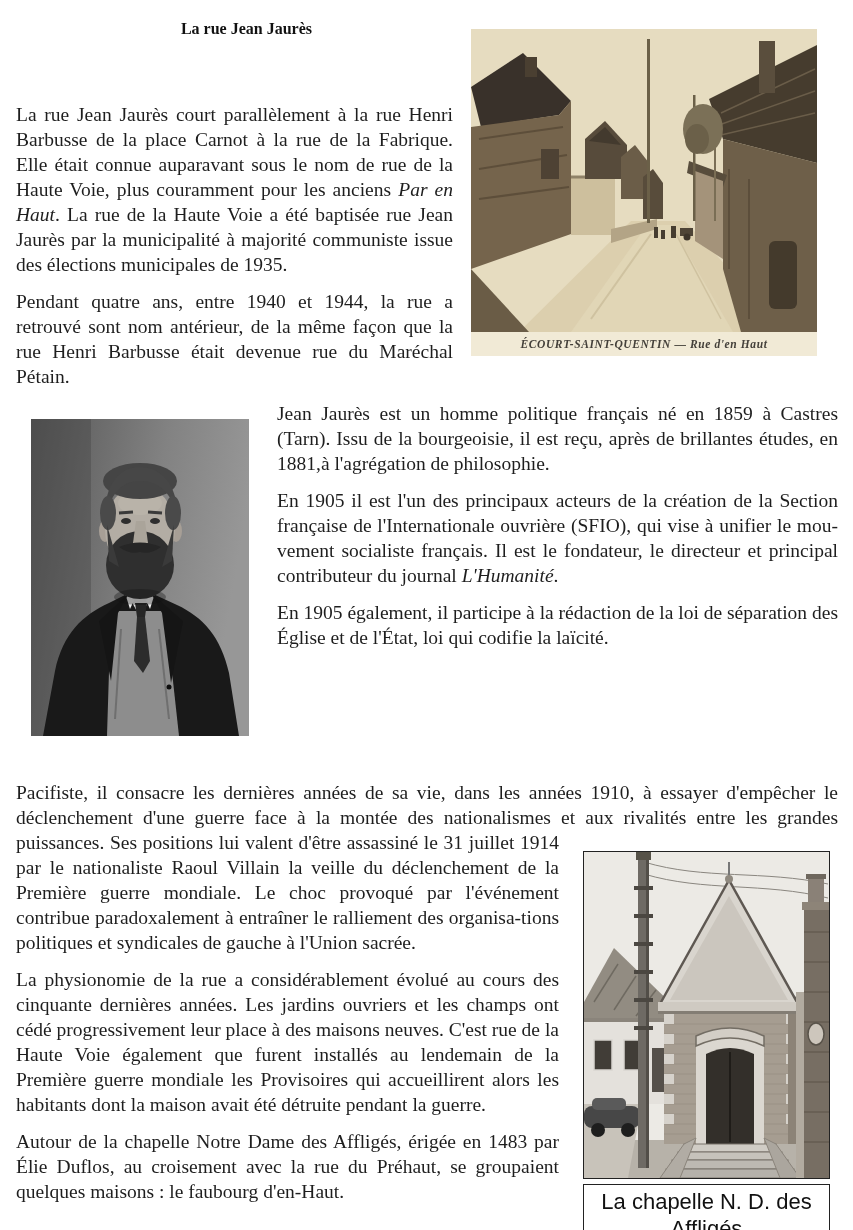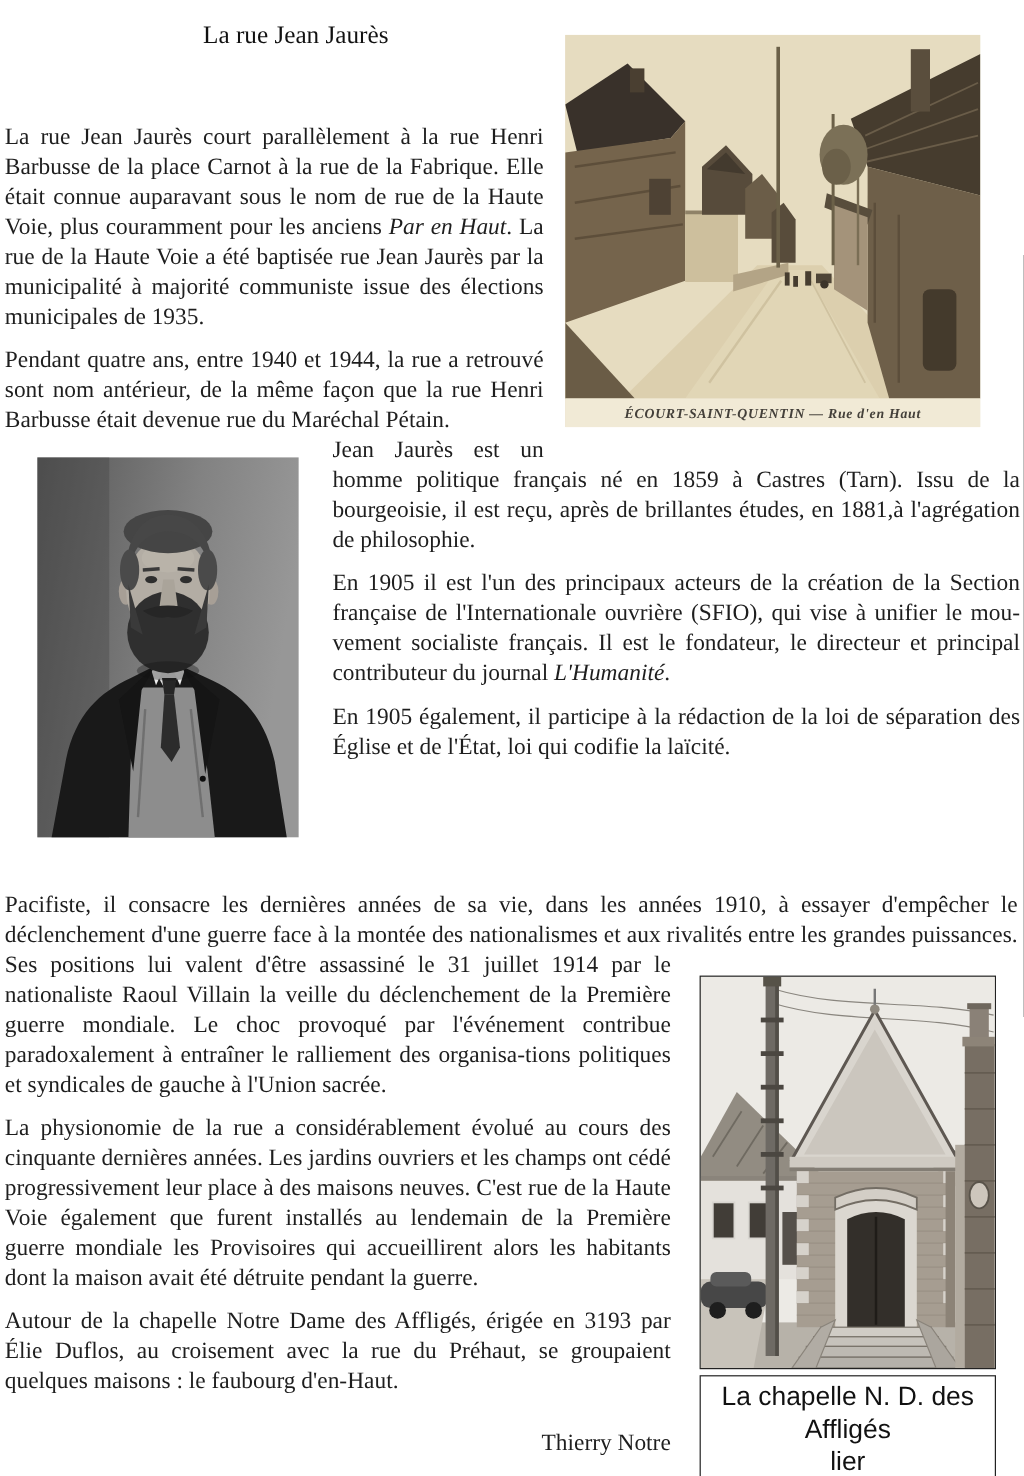--- a/index.html
+++ b/index.html
@@ -4,24 +4,24 @@
 <style>
   html,body { margin:0; padding:0; background:#888; }
   #page {
     width:853px; height:1230px; margin:0 auto; background:#ffffff;
     position:relative; overflow:hidden; box-sizing:border-box;
     padding:14px 3px 0 4px;
     font-family:"Liberation Serif", serif;
     font-size:19.5px; line-height:25px; color:#1e1e1e;
   }
   h1.title {
-    margin:0; padding-left:36px; font-size:21px; line-height:30px;
-    font-weight:normal; text-align:center; color:#111;
+    margin:0; padding-left:36px; font-size:16px; line-height:30px;
+    font-weight:bold; text-align:center; color:#111;
   }
-  p { margin:0; text-align:justify; }
+  p { margin:12px; text-align:justify; }
   .first-par { margin-top:58px; }
   .mt { margin-top:11px; }
   figure { margin:0; padding:16px; }
   .postcard { float:right; width:346px; margin:-1px 17px 8px 2px; }
   .postcard svg { display:block; width:346px; height:327px; }
   .portrait { float:left; width:218px; height:317px; margin:2px 12px 0 11px; }
   .portrait svg { display:block; width:218px; height:317px; }
   .mid::after, .bottom::after { content:""; display:block; clear:both; }
   .bottom { margin-top:28px; }
   .spacer { float:right; width:2px; height:55px; }
@@ -279,18 +279,18 @@
         </svg>
       </div>
       <figcaption class="caption-box">
         <div>La chapelle N. D. des Affligés</div>
         <div>lier</div>
       </figcaption>
     </figure>
 
     <p>Pacifiste, il consacre les dernières années de sa vie, dans les années 1910, à essayer d'empêcher le déclenchement d'une guerre face à la montée des nationalismes et aux rivalités entre les grandes puissances. Ses positions lui valent d'être assassiné le 31 juillet 1914 par le nationaliste Raoul Villain la veille du déclenchement de la Première guerre mondiale. Le choc provoqué par l'événement contribue paradoxalement à entraîner le ralliement des organisa-tions politiques et syndicales de gauche à l'Union sacrée.</p>
     <p class="mt">La physionomie de la rue a considérablement évolué au cours des cinquante dernières années. Les jardins ouvriers et les champs ont cédé progressivement leur place à des maisons neuves. C'est rue de la Haute Voie également que furent installés au lendemain de la Première guerre mondiale les Provisoires qui accueillirent alors les habitants dont la maison avait été détruite pendant la guerre.</p>
-    <p class="mt">Autour de la chapelle Notre Dame des Affligés, érigée en 3193 par Élie Duflos, au croisement avec la rue du Préhaut, se groupaient quelques maisons : le faubourg d'en-Haut.</p>
+    <p class="mt">Autour de la chapelle Notre Dame des Affligés, érigée en 1483 par Élie Duflos, au croisement avec la rue du Préhaut, se groupaient quelques maisons : le faubourg d'en-Haut.</p>
 
     <p class="sig">Thierry Notre</p>
   </div>
 
 </div>
 
 </body></html>

